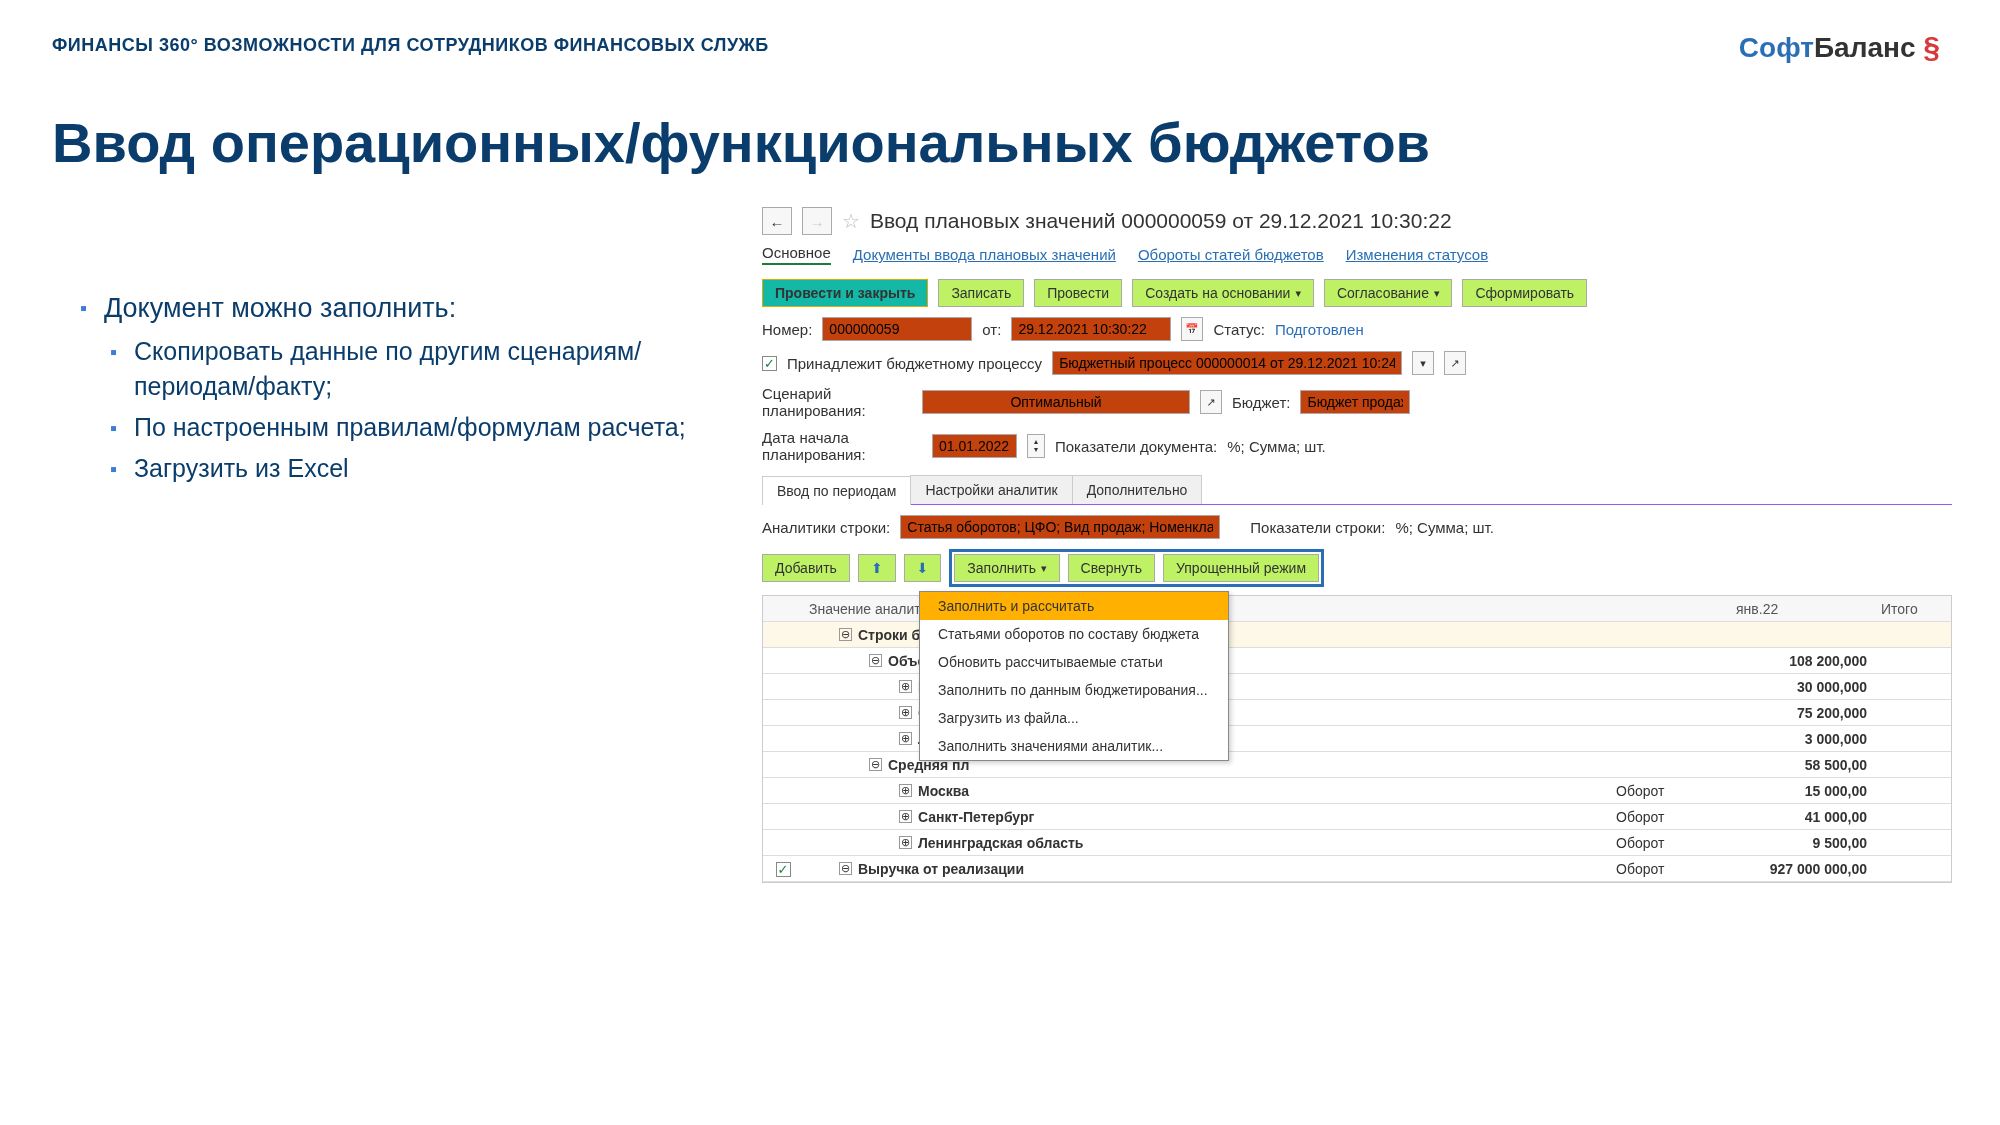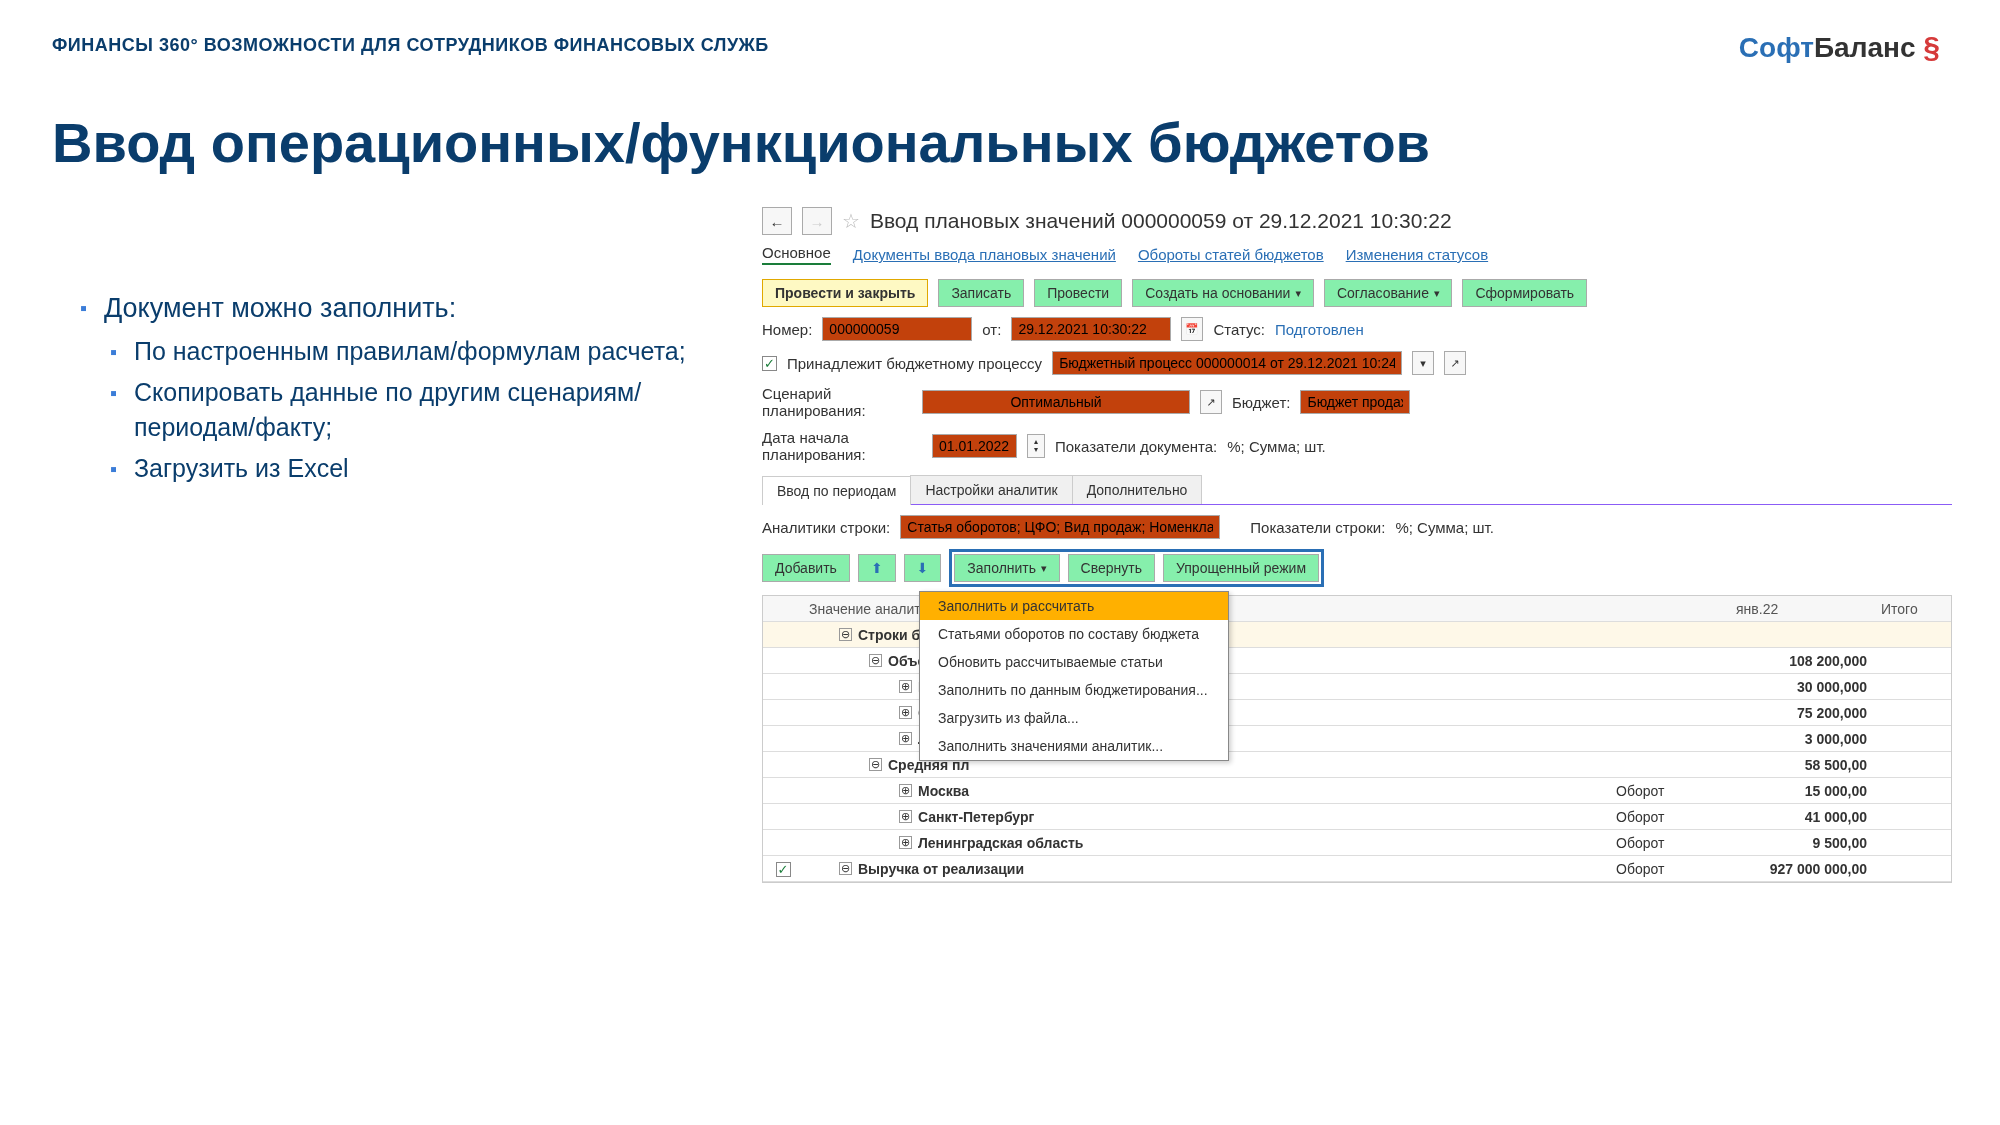--- a/index.html
+++ b/index.html
@@ -15,22 +15,22 @@
 .bullets .sub { margin-left: 50px; font-size: 25px; }
 .app { position: absolute; top: 204px; left: 762px; width: 1190px; font-size: 15px; color: #333; background: #fff; }
 .docbar { display: flex; align-items: center; height: 34px; gap: 10px; }
 .navbtn { border: 1px solid #aaa; width: 30px; height: 28px; display: flex; align-items: center; justify-content: center; background: #f7f7f7; color: #333; }
 .star { color: #bbb; font-size: 20px; }
 .doctitle { font-size: 21px; color: #333; }
 .linkrow { display: flex; gap: 22px; margin-top: 6px; align-items: center; }
 .linkrow span.active { border-bottom: 2px solid #1a7d3a; padding-bottom: 2px; color: #333; }
 .linkrow a { color: #2a6fb5; text-decoration: underline; cursor: pointer; }
 .toolbar { display: flex; gap: 10px; margin-top: 14px; }
-.btn { border: 1px solid #aaa; padding: 5px 12px; background: #86efac; font-size: 14px; display: flex; align-items: center; gap: 5px; cursor: pointer; }
-.btn.primary { background: #fef9c3; border-color: #e0a800; font-weight: bold; }
+.btn { border: 1px solid #aaa; padding: 5px 12px; background: #bef264; font-size: 14px; display: flex; align-items: center; gap: 5px; cursor: pointer; }
+.btn.primary { background: #14b8a6; border-color: #e0a800; font-weight: bold; }
 .caret::after { content: " ▾"; font-size: 11px; }
 .formrow { display: flex; align-items: center; gap: 10px; margin-top: 10px; font-size: 15px; }
 .lbl { color: #333; }
 .inp { border: 1px solid #aaa; padding: 3px 6px; background: #c2410c; font-size: 14px; }
 .datebtn { border: 1px solid #aaa; width: 22px; height: 24px; background: #f7f7f7; display: flex; align-items: center; justify-content: center; font-size: 11px; }
 .chk { width: 15px; height: 15px; border: 1px solid #888; display: inline-flex; align-items: center; justify-content: center; color: #1a7d3a; font-size: 13px; background: #fff; }
 .link { color: #2a6fb5; }
 .tabs { display: flex; margin-top: 12px; border-bottom: 1px solid #8b5cf6; }
 .tab { padding: 6px 14px; border: 1px solid #ccc; border-bottom: none; background: #f0f0f0; margin-right: -1px; font-size: 14px; cursor: pointer; }
 .tab.active { background: #fff; position: relative; top: 1px; }
@@ -60,22 +60,22 @@
 <div class="logo">
   <span class="s1">Софт</span><span class="s2">Баланс</span> <span class="icon">§</span>
 </div>
 <div class="title">Ввод операционных/функциональных бюджетов</div>
 
 <div class="bullets">
   <ul>
       <li>Документ можно заполнить:</li>
     </ul>
   <ul class="sub">
+    <li>Скопировать данные по другим сценариям/ периодам/факту;</li>
     <li>По настроенным правилам/формулам расчета;</li>
-    <li>Скопировать данные по другим сценариям/ периодам/факту;</li>
     <li>Загрузить из Excel</li>
   </ul>
 </div>
 
 <div class="app">
   <div class="docbar">
     <div class="navbtn">←</div>
     <div class="navbtn" style="color:#ccc">→</div>
     <span class="star">☆</span>
     <span class="doctitle">Ввод плановых значений 000000059 от 29.12.2021 10:30:22</span>

